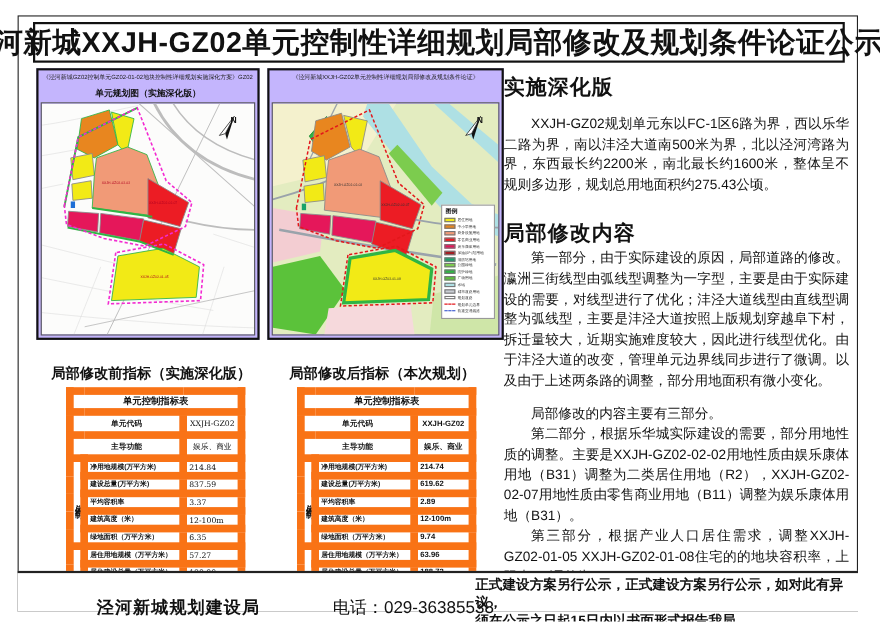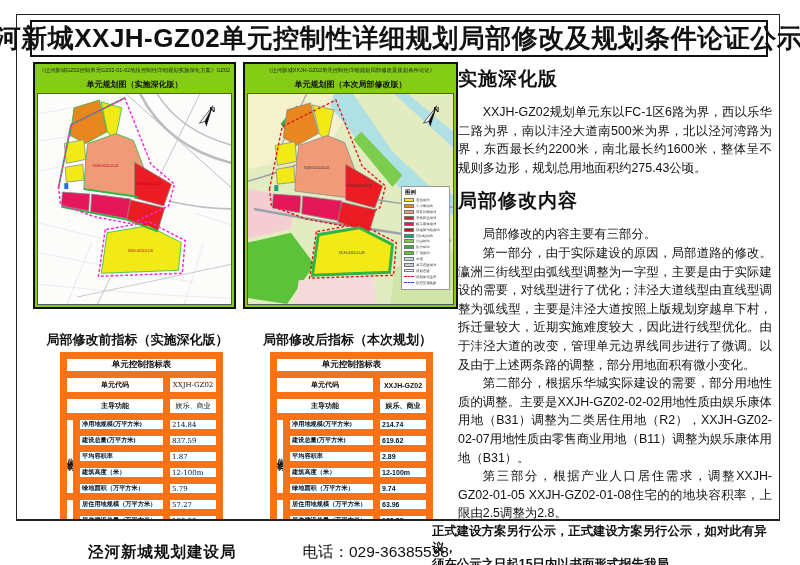--- a/index.html
+++ b/index.html
@@ -7,21 +7,21 @@
     width:800px;height:565px;position:relative;overflow:hidden;
     background:#ffffff;color:#111;
     font-family:"Liberation Sans", sans-serif;
   }
   .outer-frame{position:absolute;left:16px;top:14px;width:764px;height:542px;border:1.5px solid #222;box-sizing:border-box;}
   .title-box{
     position:absolute;left:30px;top:20px;width:738px;height:37px;border:2.5px solid #111;
     box-sizing:border-box;display:flex;align-items:center;justify-content:center;
     font-size:26px;font-weight:bold;white-space:nowrap;letter-spacing:0.5px;background:#fff;
   }
-  .map-panel{position:absolute;top:62px;height:247px;border:2px solid #111;box-sizing:border-box;background:#84cc16;}
+  .map-panel{position:absolute;top:62px;height:247px;border:2px solid #111;box-sizing:border-box;background:#c4b5fd;}
   .map-panel.left{left:33px;width:203px;}
   .map-panel.right{left:243px;width:215px;}
   .doc-title{font-size:5.4px;text-align:center;margin-top:3px;color:#222;white-space:nowrap;overflow:hidden;}
   .map-subtitle{font-size:8px;font-weight:bold;text-align:center;margin-top:5px;color:#111;}
   .map-frame{position:absolute;left:2px;right:2px;top:29px;bottom:2px;border:1px solid #555;overflow:hidden;}
   .map-frame svg{width:100%;height:100%;display:block;}
   .legend{
     position:absolute;right:3px;top:92px;width:49px;background:#fff;border:1px solid #999;
     padding:2px 2px 3px 2px;box-sizing:border-box;
   }
@@ -43,21 +43,21 @@
   td.lbl{font-size:6.2px;font-weight:bold;height:13px;}
   td.lbl.top{height:21px;text-align:center;font-size:7px;}
   td.val{font-size:7px;height:13px;}
   td.val.top{text-align:center;margin-left:44px;}
   table.ctl.left td.val{font-family:"DejaVu Serif", serif;}
   table.ctl.right td.val{font-weight:bold;}
   td.grp{width:13px;writing-mode:vertical-rl;text-orientation:upright;font-size:6.5px;font-weight:bold;text-align:center;letter-spacing:2px;padding:0;}
   col.c1{width:13px;} col.c2{width:90px;} col.c3{width:53px;}
   .info-col{position:absolute;left:458px;top:58px;width:314px;}
   .sec-heading{font-size:19px;font-weight:bold;margin:8px 0 0 0;letter-spacing:1px;}
-  .sec-heading.second{margin-top:11px;}
+  .sec-heading.second{margin-top:22px;}
   p.body{font-size:12.4px;line-height:18.6px;text-align:justify;margin:0;text-indent:2em;}
   p.body.first{margin-top:11px;}
   .footer{position:absolute;left:16px;top:519px;width:764px;height:37px;border-top:2px solid #222;box-sizing:border-box;background:#fff;}
   .footer-left{position:absolute;left:72px;top:14px;height:100%;display:flex;align-items:center;gap:66px;}
   .bureau{font-size:15.5px;font-weight:bold;letter-spacing:1px;}
   .phone{font-size:15.5px;font-weight:normal;}
   .footer-note{position:absolute;left:416px;top:2px;width:356px;font-size:12.4px;font-weight:600;line-height:16.5px;}
 </style>
 </head>
 <body>
@@ -121,21 +121,20 @@
             <polygon points="0,-16 -4,6 0,2" fill="#fff" stroke="#111" stroke-width="0.6"></polygon>
           </g>
           <text x="4" y="-8" font-size="8" font-weight="bold" fill="#111">N</text>
         </g>
       </svg>
     </div>
   </div>
 
   <div class="map-panel right">
     <div class="doc-title">《泾河新城XXJH-GZ02单元控制性详细规划局部修改及规划条件论证》</div>
-    <div class="map-subtitle">单元规划图（本次局部修改版）</div>
     <div class="map-frame">
       <svg viewBox="0 0 210 212" preserveAspectRatio="none">
         <rect width="210" height="212" fill="#e3ecc0"></rect>
         <g>
           <polygon points="0,0 115,0 78,58 0,76" fill="#f4f1cd"></polygon>
           <polygon points="88,0 108,0 148,58 185,92 210,102 210,122 168,108 128,66 84,12" fill="#aee0e4"></polygon>
           <polygon points="150,0 164,0 210,38 210,54" fill="#aee0e4"></polygon>
           <polygon points="116,38 158,82 148,94 108,46" fill="#7ccc4e"></polygon>
           <polygon points="0,96 48,104 44,136 0,146" fill="#f3cdd2"></polygon>
           <polygon points="0,150 44,140 68,172 40,212 0,206" fill="#5bc23a"></polygon>
@@ -268,29 +267,29 @@
           <td class="grp" rowspan="5">总体控制</td>
           <td class="lbl">净用地规模(万平方米)</td>
           <td class="val">214.84</td>
         </tr>
         <tr>
           <td class="lbl">建设总量(万平方米)</td>
           <td class="val">837.59</td>
         </tr>
         <tr>
           <td class="lbl">平均容积率</td>
-          <td class="val">1.87</td>
+          <td class="val">3.37</td>
         </tr>
         <tr>
           <td class="lbl">建筑高度（米）</td>
           <td class="val">12-100m</td>
         </tr>
         <tr>
           <td class="lbl">绿地面积（万平方米）</td>
-          <td class="val">5.79</td>
+          <td class="val">6.35</td>
         </tr>
         <tr>
           <td class="grp" rowspan="3">具体控制</td>
           <td class="lbl">居住用地规模（万平方米）</td>
           <td class="val">57.27</td>
         </tr>
         <tr>
           <td class="lbl">居住建设总量（万平方米）</td>
           <td class="val">180.00</td>
         </tr>
@@ -352,22 +351,22 @@
           <td class="lbl">居住人口（万人）</td>
           <td class="val">3.0</td>
         </tr>
       </tbody>
     </table>
 
   <div class="info-col">
     <div class="sec-heading">实施深化版</div>
     <p class="body first">XXJH-GZ02规划单元东以FC-1区6路为界，西以乐华二路为界，南以沣泾大道南500米为界，北以泾河湾路为界，东西最长约2200米，南北最长约1600米，整体呈不规则多边形，规划总用地面积约275.43公顷。</p>
     <div class="sec-heading second">局部修改内容</div>
+    <p class="body">第一部分，由于实际建设的原因，局部道路的修改。瀛洲三街线型由弧线型调整为一字型，主要是由于实际建设的需要，对线型进行了优化；沣泾大道线型由直线型调整为弧线型，主要是沣泾大道按照上版规划穿越阜下村，拆迁量较大，近期实施难度较大，因此进行线型优化。由于沣泾大道的改变，管理单元边界线同步进行了微调。以及由于上述两条路的调整，部分用地面积有微小变化。</p>
     <p class="body first">局部修改的内容主要有三部分。</p>
-    <p class="body">第一部分，由于实际建设的原因，局部道路的修改。瀛洲三街线型由弧线型调整为一字型，主要是由于实际建设的需要，对线型进行了优化；沣泾大道线型由直线型调整为弧线型，主要是沣泾大道按照上版规划穿越阜下村，拆迁量较大，近期实施难度较大，因此进行线型优化。由于沣泾大道的改变，管理单元边界线同步进行了微调。以及由于上述两条路的调整，部分用地面积有微小变化。</p>
     <p class="body">第二部分，根据乐华城实际建设的需要，部分用地性质的调整。主要是XXJH-GZ02-02-02用地性质由娱乐康体用地（B31）调整为二类居住用地（R2），XXJH-GZ02-02-07用地性质由零售商业用地（B11）调整为娱乐康体用地（B31）。</p>
     <p class="body">第三部分，根据产业人口居住需求，调整XXJH-GZ02-01-05 XXJH-GZ02-01-08住宅的的地块容积率，上限由2.5调整为2.8。</p>
   </div>
 
   <div class="footer">
     <div class="footer-left">
       <span class="bureau">泾河新城规划建设局</span>
       <span class="phone">电话：029-36385538</span>
     </div>
     <div class="footer-note">

